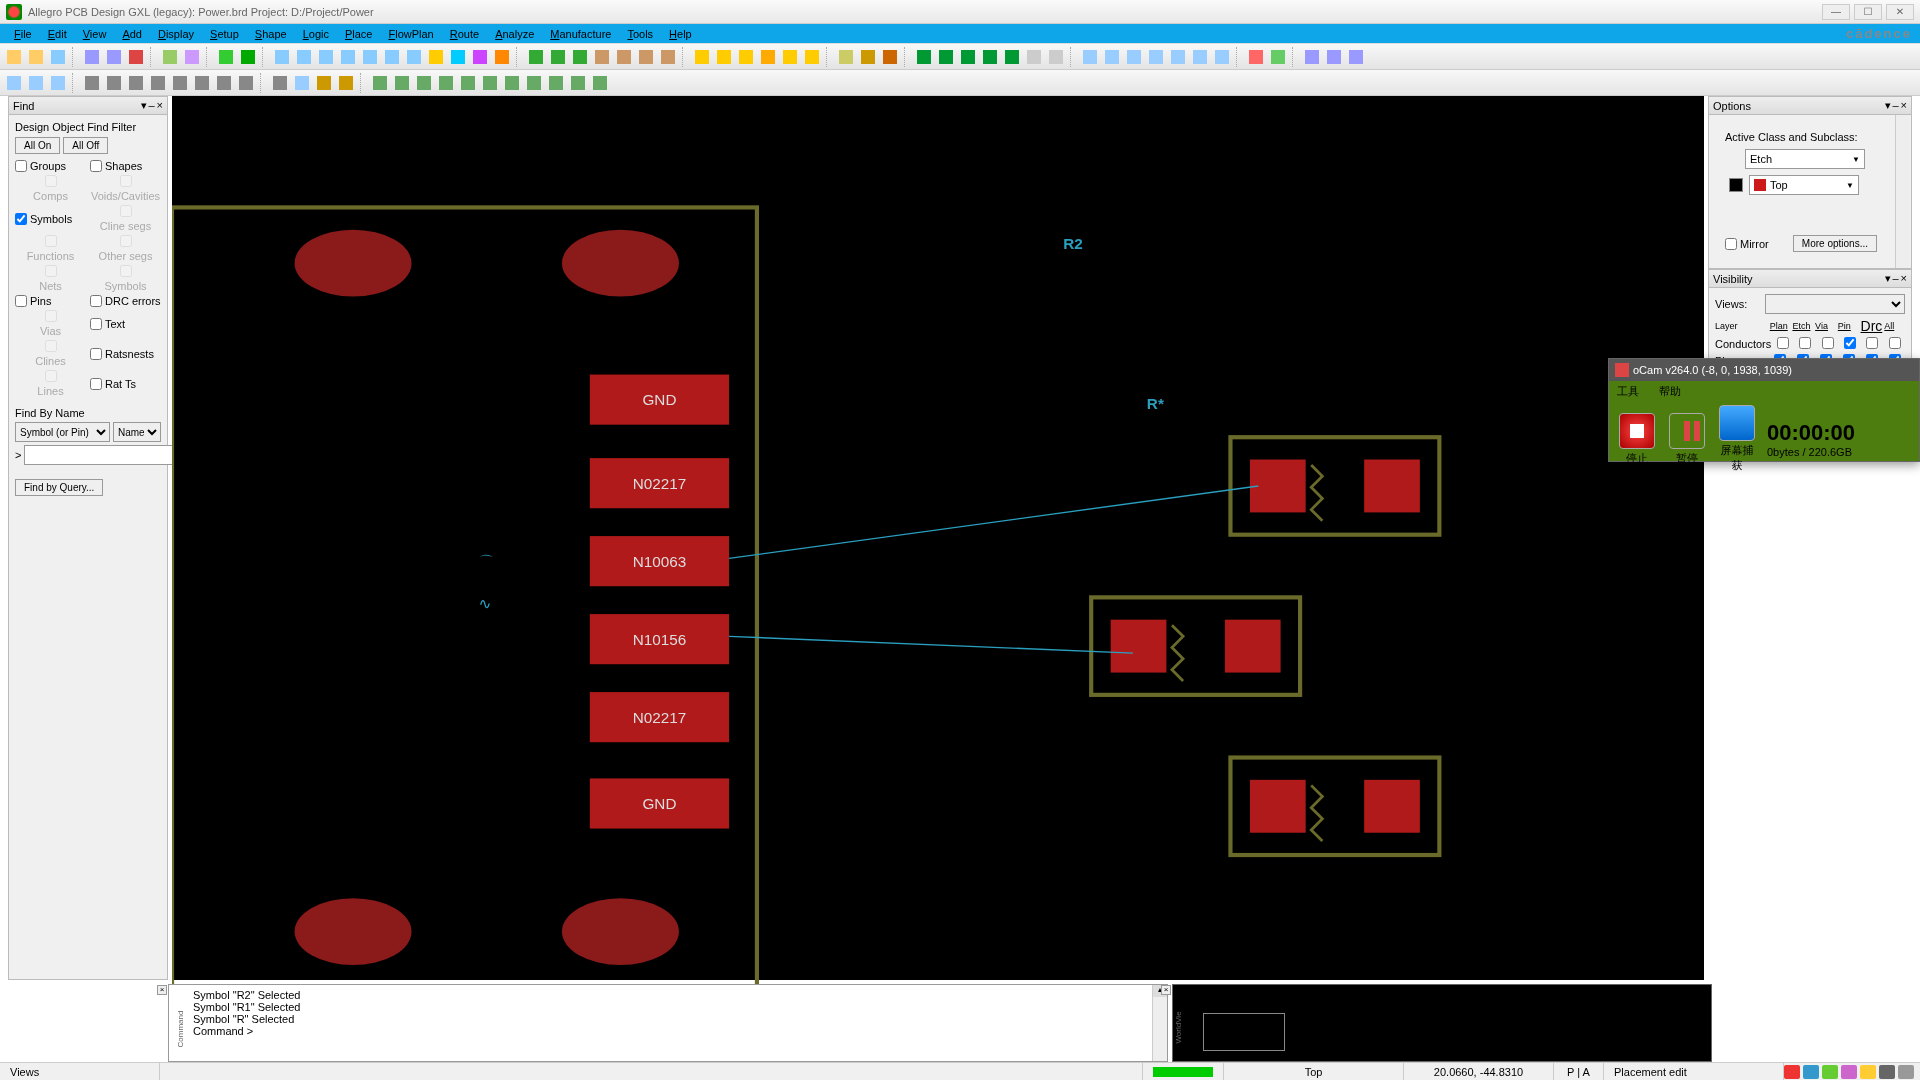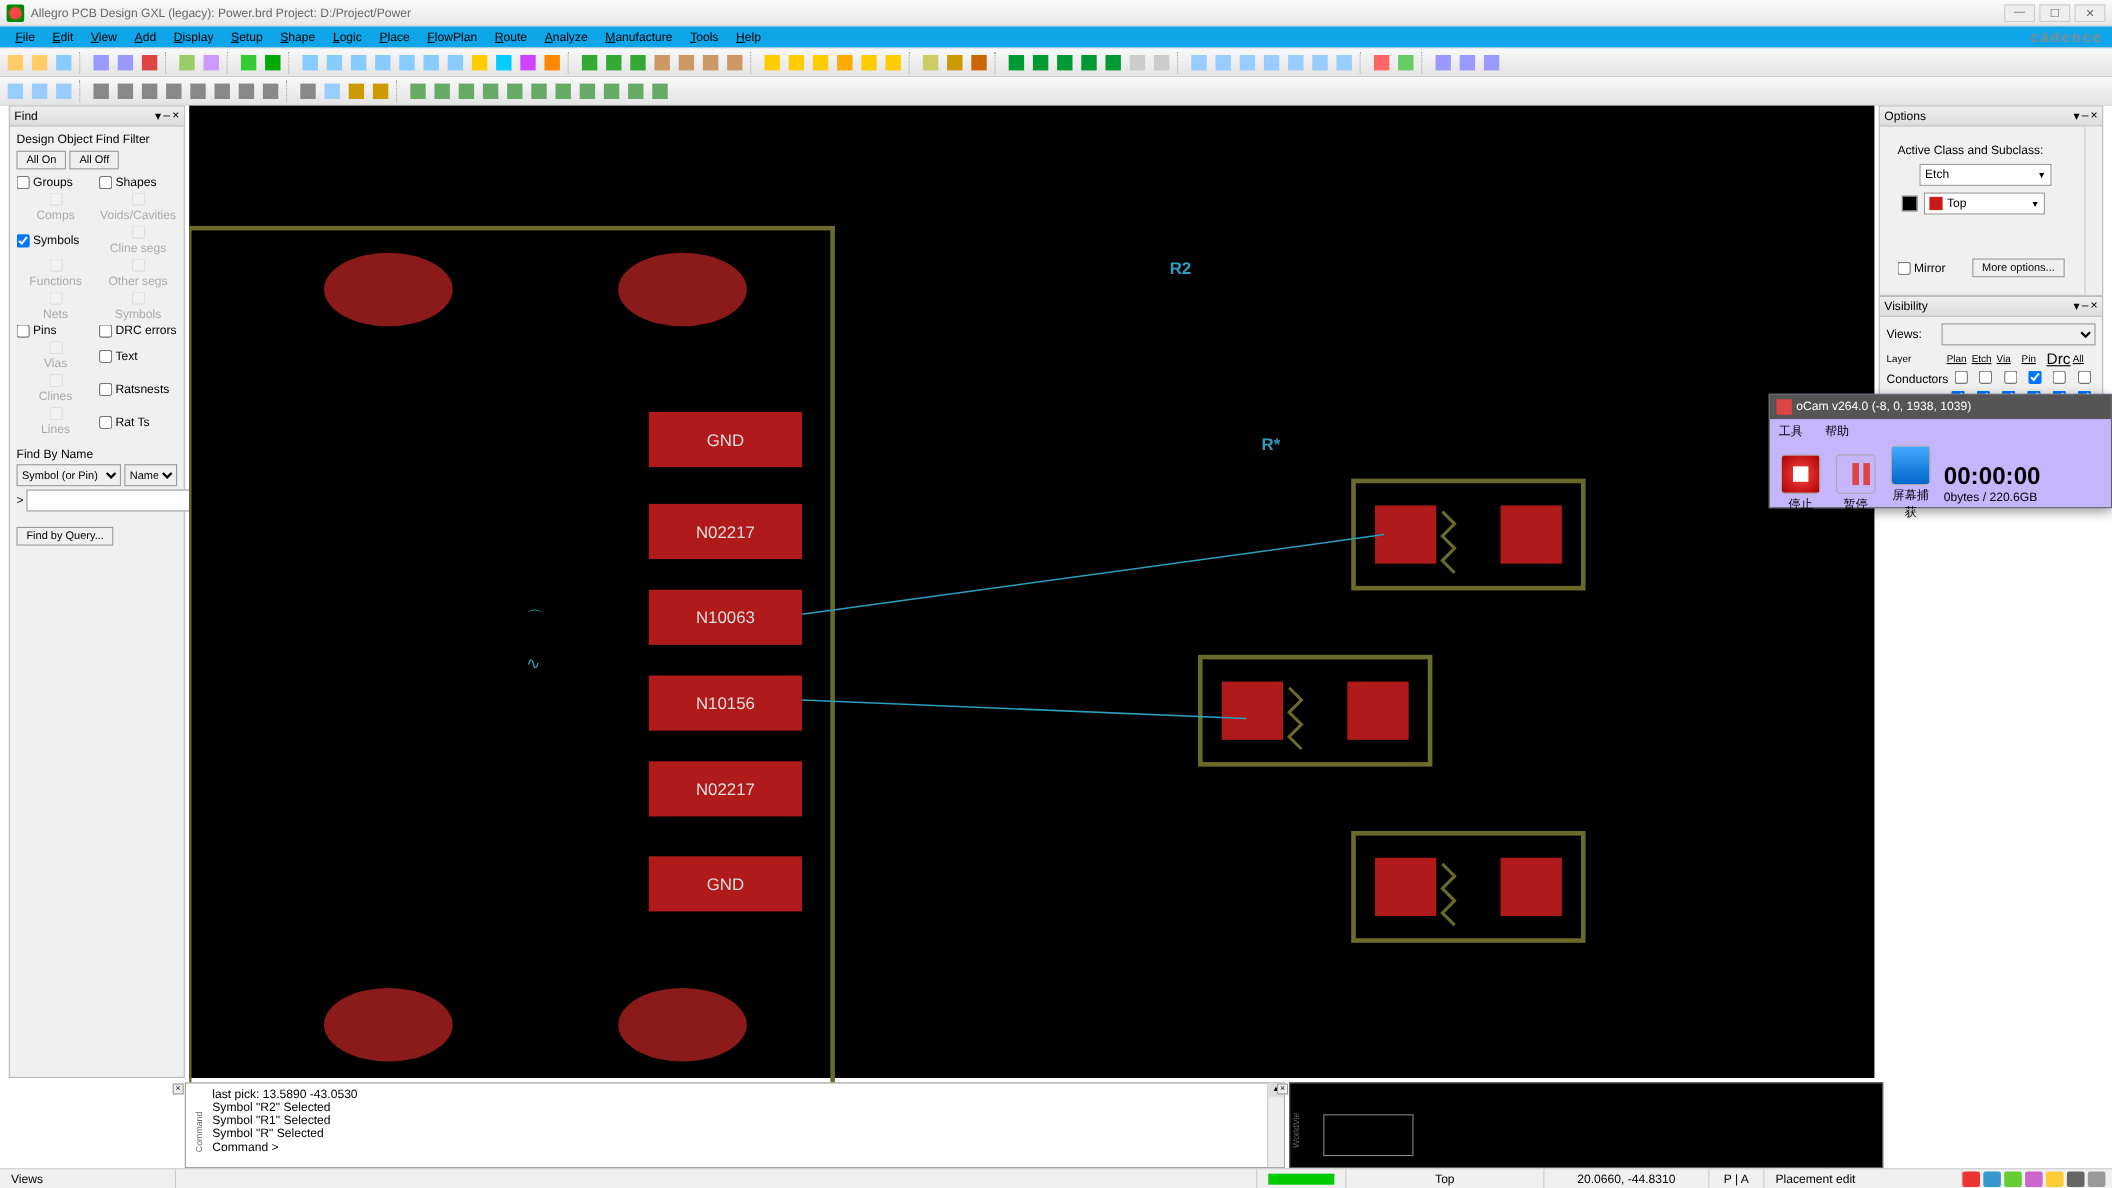--- a/index.html
+++ b/index.html
@@ -50,21 +50,21 @@
 .overview .ovrect{position:absolute;left:30px;top:28px;width:82px;height:38px;border:1px solid #888;}
 .overview .ovclose{position:absolute;left:-12px;top:0;width:10px;height:10px;border:1px solid #999;background:#eee;font-size:8px;text-align:center;line-height:8px;}
 .overview .ovlab{position:absolute;left:-11px;top:50%;transform:rotate(-90deg);font-size:8px;color:#666;}
 
 .statusbar{position:absolute;bottom:0;left:0;right:0;height:18px;background:#f0f0f0;border-top:1px solid #ccc;display:flex;align-items:center;font-size:10px;}
 .statusbar .cell{padding:0 10px;border-right:1px solid #ccc;height:100%;display:flex;align-items:center;}
 .statusbar .prog{width:60px;height:10px;background:#0c0;}
 .statusbar .tray{margin-left:auto;display:flex;gap:3px;padding-right:6px;}
 .statusbar .tray div{width:16px;height:14px;border-radius:2px;}
 
-.recorder{position:absolute;right:0;top:358px;width:312px;height:104px;background:#c4b5fd;border:1px solid #666;box-shadow:0 3px 10px rgba(0,0,0,0.4);}
+.recorder{position:absolute;right:0;top:358px;width:312px;height:104px;background:#4d7c0f;border:1px solid #666;box-shadow:0 3px 10px rgba(0,0,0,0.4);}
 .recorder .rtitle{height:22px;background:#555;color:#fff;display:flex;align-items:center;padding:0 6px;font-size:10px;}
 .recorder .rtitle .rico{width:14px;height:14px;background:#d44;margin-right:4px;}
 .recorder .rmenu{height:20px;display:flex;align-items:center;padding:0 8px;gap:20px;font-size:11px;}
 .recorder .rbody{display:flex;align-items:center;padding:4px 8px;gap:10px;}
 .recorder .rbtn{width:40px;text-align:center;font-size:10px;}
 .recorder .rbtn .ricon{width:36px;height:36px;margin:0 auto 2px;border-radius:4px;border:1px solid #aaa;display:flex;align-items:center;justify-content:center;}
 .recorder .rtime{font-size:22px;font-weight:bold;}
 .recorder .rsize{font-size:11px;}
 
 .workarea{position:absolute;top:96px;left:8px;right:8px;bottom:100px;}
@@ -633,21 +633,20 @@
       </div>
     </div>
   </div>
 </div>
 
 <div class="bottomstrip">
   <div class="logbox">
     <div class="closebox">×</div>
     <div class="logtxt" id="logtxt">
       <span class="sidelab">Command</span>
-    <div>last pick: 13.5890 -43.0530</div>
         <div>Symbol "R2" Selected</div>
         <div>Symbol "R1" Selected</div>
         <div>Symbol "R" Selected</div>
         <div>Command &gt;</div>
       </div>
     <div class="logsb">
         <div>▴</div>
       </div>
   </div>
   <div class="overview">

